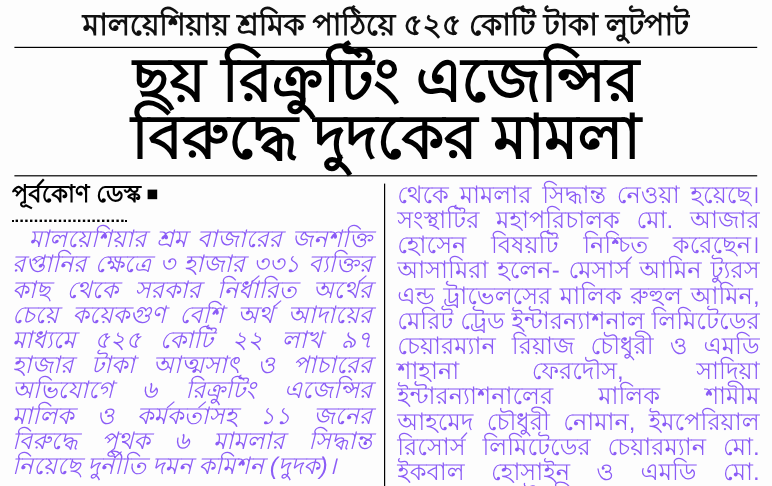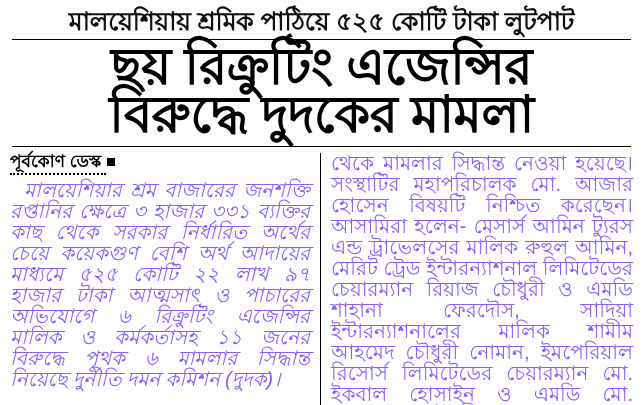--- a/index.html
+++ b/index.html
@@ -73,24 +73,24 @@
     width: 1px;
     background: #000;
     margin: 0 0 0 0;
     align-self: stretch;
   }
   .col-right {
     width: 312px;
     padding-left: 10px;
   }
   .byline {
-    font-size: 17px;
+    font-size: 20px;
     font-weight: 700;
     line-height: 18px;
-    margin: 0 0 2px 0;
+    margin: 0 0 12px 0;
     display: flex;
     align-items: center;
     gap: 6px;
     text-align: center;
   }
   .byline-square {
     display: inline-block;
     width: 8px;
     height: 8px;
     background: #000;

